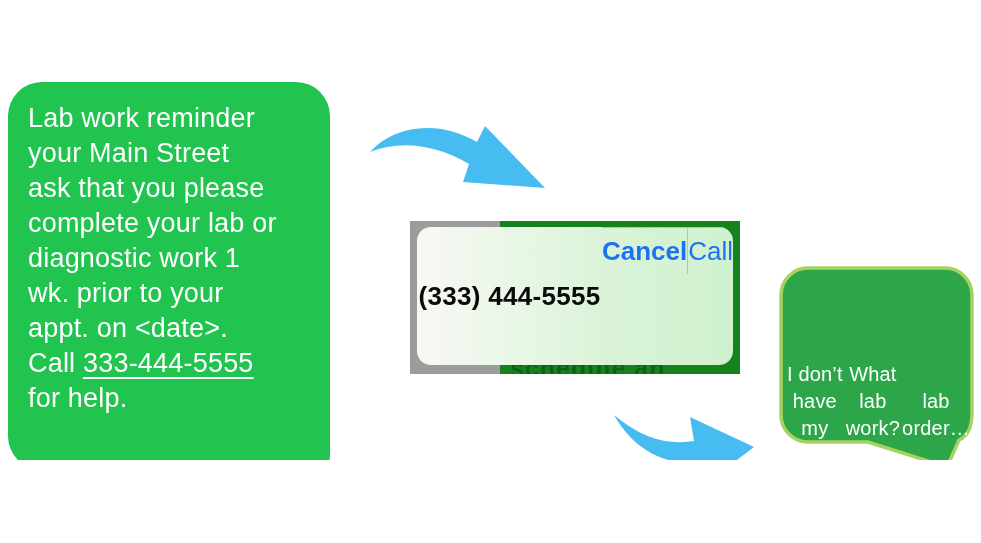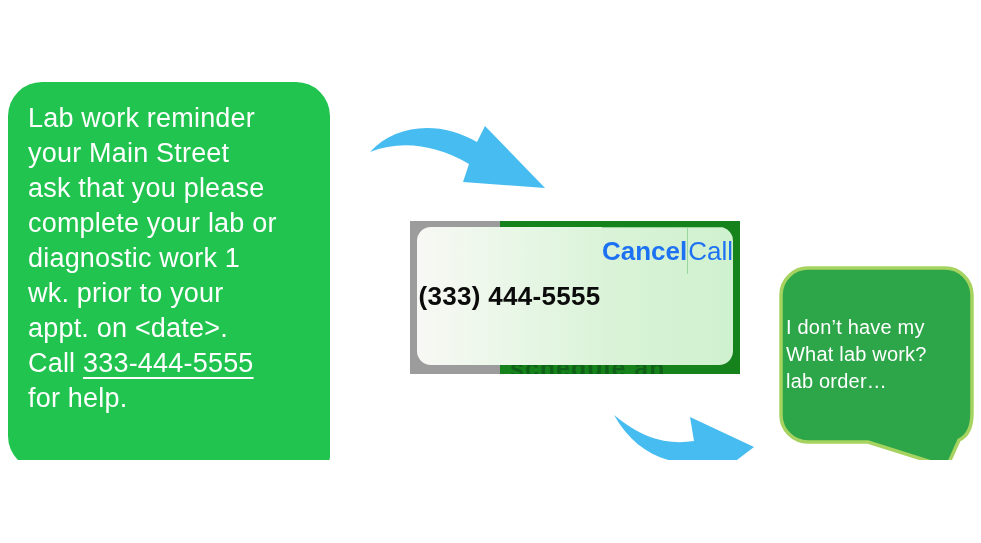--- a/index.html
+++ b/index.html
@@ -47,21 +47,21 @@
     font-family:"Liberation Sans",sans-serif;font-size:26px;color:#1D72F3;
   }
   .alert-btn.cancel{font-weight:700;}
   .alert-btn.call{border-left:1px solid #9BD6A0;font-weight:400;}
 
   
   .reply{position:absolute;left:778px;top:265px;width:200px;height:212px;}
   .reply svg{position:absolute;left:0;top:0;}
   .reply-text{
     position:absolute;left:8px;top:2px;width:184px;height:175px;
-    display:flex;flex-direction:column;align-items:flex-start;justify-content:center;
+    display:flex;flex-direction:row;align-items:flex-end;justify-content:center;
     color:#ffffff;font-size:20px;line-height:27px;text-align:center;letter-spacing:.2px;
   }
 </style>
 </head>
 <body>
 
 <div class="canvas">
 
   <div class="left-bubble">
     <div class="msg-line">Lab work reminder</div>

